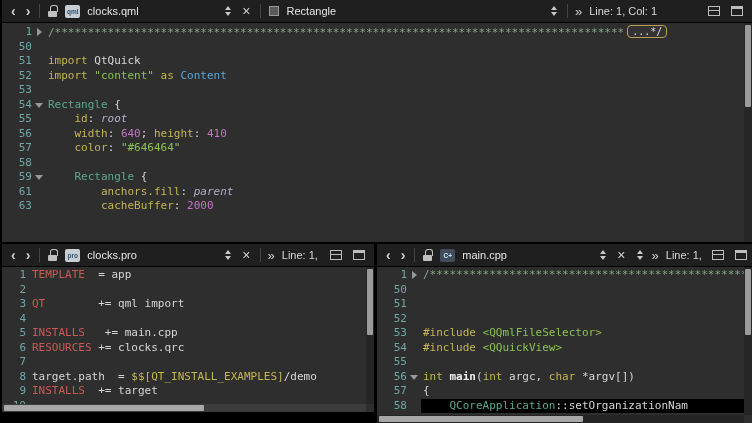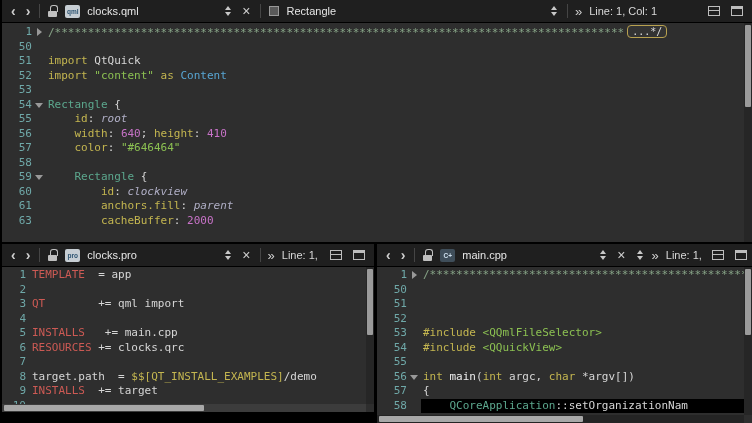--- a/index.html
+++ b/index.html
@@ -66,21 +66,21 @@
 
   .tk-cm{color:#87a487}
   .tk-kw{color:#c4b650}
   .tk-str{color:#8cc152}
   .tk-num{color:#c873c8}
   .tk-type{color:#5ca88e}
   .tk-typeb{color:#58a6d4}
   .tk-loc{color:#b0afc6;font-style:italic}
   .tk-var{color:#cc5a54}
   .tk-txt{color:#d6d6d6}
-  .tk-fn{color:#efefef;font-weight:normal}
+  .tk-fn{color:#efefef;font-weight:bold}
 
   .pill{display:inline-block;border:1px solid #b8a14f;border-radius:4px;
     padding:0 4px;margin-left:3px;font-size:10px;line-height:11px;height:13px;
     color:#dddddd;background:#333;vertical-align:1px}
 
   
   .vscroll{position:absolute;top:23px;right:0;width:8px;background:#262626}
   #pane-top .vscroll{bottom:0}
   #pane-left .vscroll,#pane-right .vscroll{bottom:8px}
   .vthumb{position:absolute;left:1px;width:6px;background:#9b9b9b;border-radius:1px}
@@ -124,21 +124,20 @@
       <div class="row"><span class="gut">50</span><span class="fold"></span><span class="code"></span></div>
       <div class="row"><span class="gut">51</span><span class="fold"></span><span class="code"><span class="tk-kw">import</span><span class="tk-txt"> QtQuick</span></span></div>
       <div class="row"><span class="gut">52</span><span class="fold"></span><span class="code"><span class="tk-kw">import</span><span class="tk-str"> "content"</span><span class="tk-kw"> as</span><span class="tk-typeb"> Content</span></span></div>
       <div class="row"><span class="gut">53</span><span class="fold"></span><span class="code"></span></div>
       <div class="row"><span class="gut">54</span><span class="fold d"></span><span class="code"><span class="tk-type">Rectangle</span><span class="tk-txt"> {</span></span></div>
       <div class="row"><span class="gut">55</span><span class="fold"></span><span class="code"><span class="tk-txt">    </span><span class="tk-kw">id</span><span class="tk-txt">: </span><span class="tk-loc">root</span></span></div>
       <div class="row"><span class="gut">56</span><span class="fold"></span><span class="code"><span class="tk-txt">    </span><span class="tk-kw">width</span><span class="tk-txt">: </span><span class="tk-num">640</span><span class="tk-txt">; </span><span class="tk-kw">height</span><span class="tk-txt">: </span><span class="tk-num">410</span></span></div>
       <div class="row"><span class="gut">57</span><span class="fold"></span><span class="code"><span class="tk-txt">    </span><span class="tk-kw">color</span><span class="tk-txt">: </span><span class="tk-str">"#646464"</span></span></div>
       <div class="row"><span class="gut">58</span><span class="fold"></span><span class="code"></span></div>
       <div class="row"><span class="gut">59</span><span class="fold d"></span><span class="code"><span class="tk-txt">    </span><span class="tk-type">Rectangle</span><span class="tk-txt"> {</span></span></div>
-      <div class="row"><span class="gut">60</span><span class="fold"></span><span class="code"><span class="tk-txt">        </span><span class="tk-kw">id</span><span class="tk-txt">: </span><span class="tk-loc">clockview</span></span></div>
       <div class="row"><span class="gut">61</span><span class="fold"></span><span class="code"><span class="tk-txt">        </span><span class="tk-kw">anchors.fill</span><span class="tk-txt">: </span><span class="tk-loc">parent</span></span></div>
       <div class="row"><span class="gut">63</span><span class="fold"></span><span class="code"><span class="tk-txt">        </span><span class="tk-kw">cacheBuffer</span><span class="tk-txt">: </span><span class="tk-num">2000</span></span></div>
     </div>
   <div class="vscroll">
     <div class="vthumb" style="top:2px;height:82px"></div>
   </div>
 </div>
 
 <div class="pane" id="pane-left">
   <div class="toolbar">

